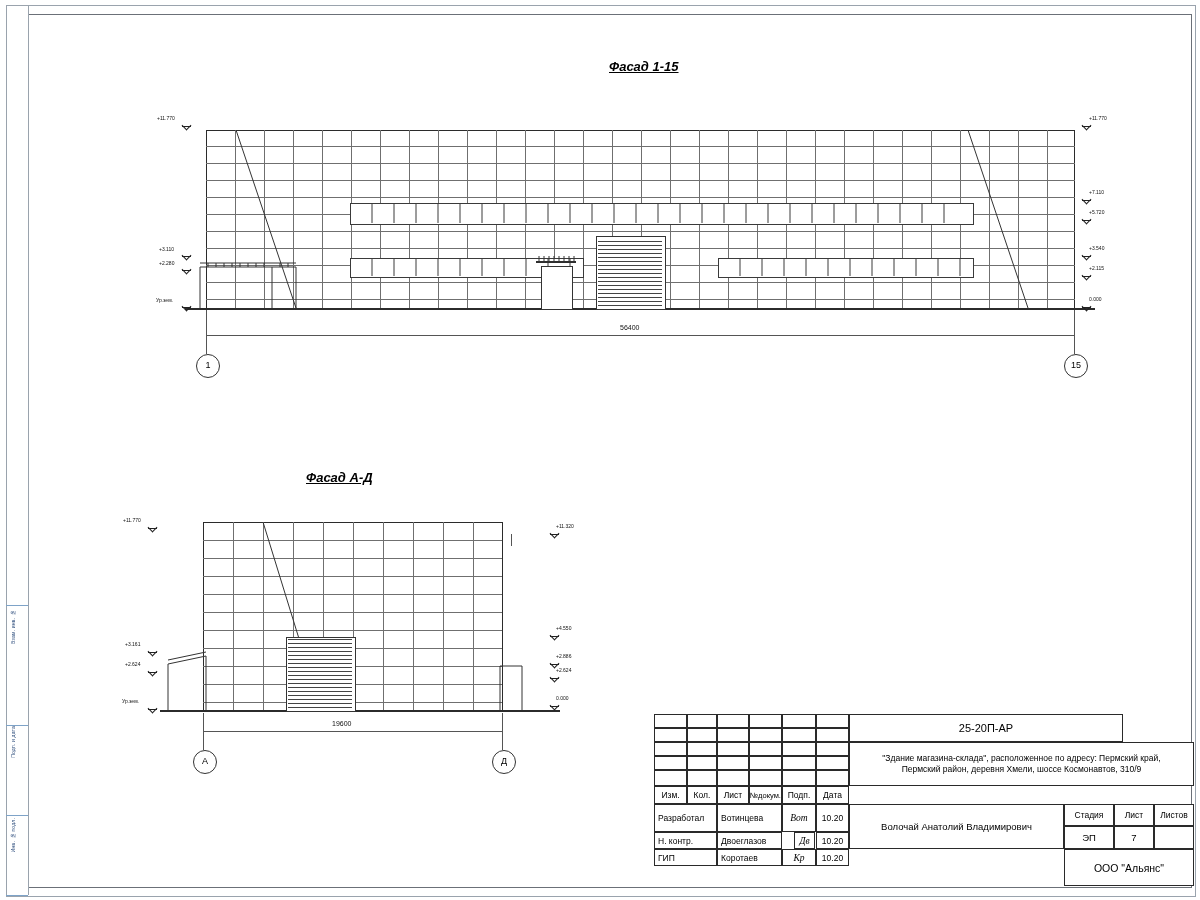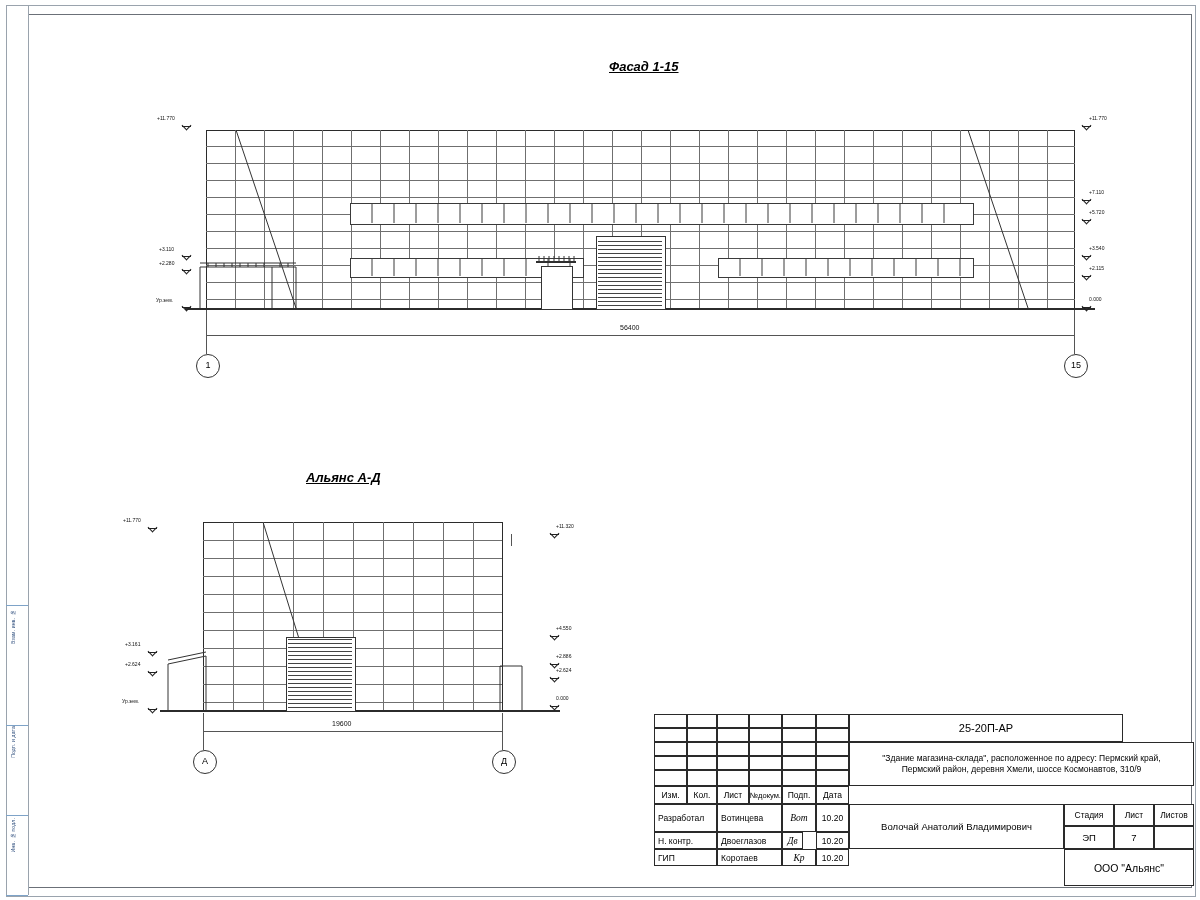--- a/index.html
+++ b/index.html
@@ -253,21 +253,21 @@
     <div class="ln vl thin" style="left:206px;top:310px;height:28px;"></div>
     <div class="ln vl thin" style="left:1074px;top:310px;height:28px;"></div>
     <div class="dim" style="left:620px;top:324px;">56400</div>
 
     <div class="ln vl thin" style="left:206px;top:338px;height:16px;"></div>
     <div class="ln vl thin" style="left:1074px;top:338px;height:16px;"></div>
     <div class="mark" style="left:196px;top:354px;">1</div>
     <div class="mark" style="left:1064px;top:354px;">15</div>
   </div>
 
-  <div class="title2" style="left:306px;top:470px;text-decoration:underline;">Альянс А-Д</div>
+  <div class="title2" style="left:306px;top:470px;text-decoration:underline;">Фасад А-Д</div>
 
   <div class="facade">
     <div class="ln hl" style="left:203px;top:522px;width:299px;"></div>
     <div class="ln vl" style="left:203px;top:522px;height:188px;"></div>
     <div class="ln vl" style="left:502px;top:522px;height:188px;"></div>
     <div class="ln hl" style="left:160px;top:710px;width:400px;height:2px;"></div>
 
     <div class="grid-line vl" style="left:233px;top:522px;height:188px;"></div>
     <div class="grid-line vl" style="left:263px;top:522px;height:188px;"></div>
     <div class="grid-line vl" style="left:293px;top:522px;height:188px;"></div>
@@ -396,21 +396,21 @@
     <div class="box small" style="left:128px;top:72px;width:34px;height:18px;">Подп.</div>
     <div class="box small" style="left:162px;top:72px;width:33px;height:18px;">Дата</div>
 
     <div class="box small lft" style="left:0;top:90px;width:63px;height:28px;">Разработал</div>
     <div class="box small lft" style="left:63px;top:90px;width:65px;height:28px;">Вотинцева</div>
     <div class="box sig" style="left:128px;top:90px;width:34px;height:28px;">Вот</div>
     <div class="box small" style="left:162px;top:90px;width:33px;height:28px;">10.20</div>
 
     <div class="box small lft" style="left:0;top:118px;width:63px;height:17px;">Н. контр.</div>
     <div class="box small lft" style="left:63px;top:118px;width:65px;height:17px;">Двоеглазов</div>
-    <div class="box sig" style="left:128px;top:118px;width:21px;height:17px;">Дв</div>
+    <div class="box sig" style="left:140px;top:118px;width:21px;height:17px;">Дв</div>
     <div class="box small" style="left:162px;top:118px;width:33px;height:17px;">10.20</div>
 
     <div class="box small lft" style="left:0;top:135px;width:63px;height:17px;">ГИП</div>
     <div class="box small lft" style="left:63px;top:135px;width:65px;height:17px;">Коротаев</div>
     <div class="box sig" style="left:128px;top:135px;width:34px;height:17px;">Кр</div>
     <div class="box small" style="left:162px;top:135px;width:33px;height:17px;">10.20</div>
 
     <div class="box" style="left:195px;top:90px;width:215px;height:45px;font-size:9.5px;">Волочай Анатолий Владимирович</div>
 
 

